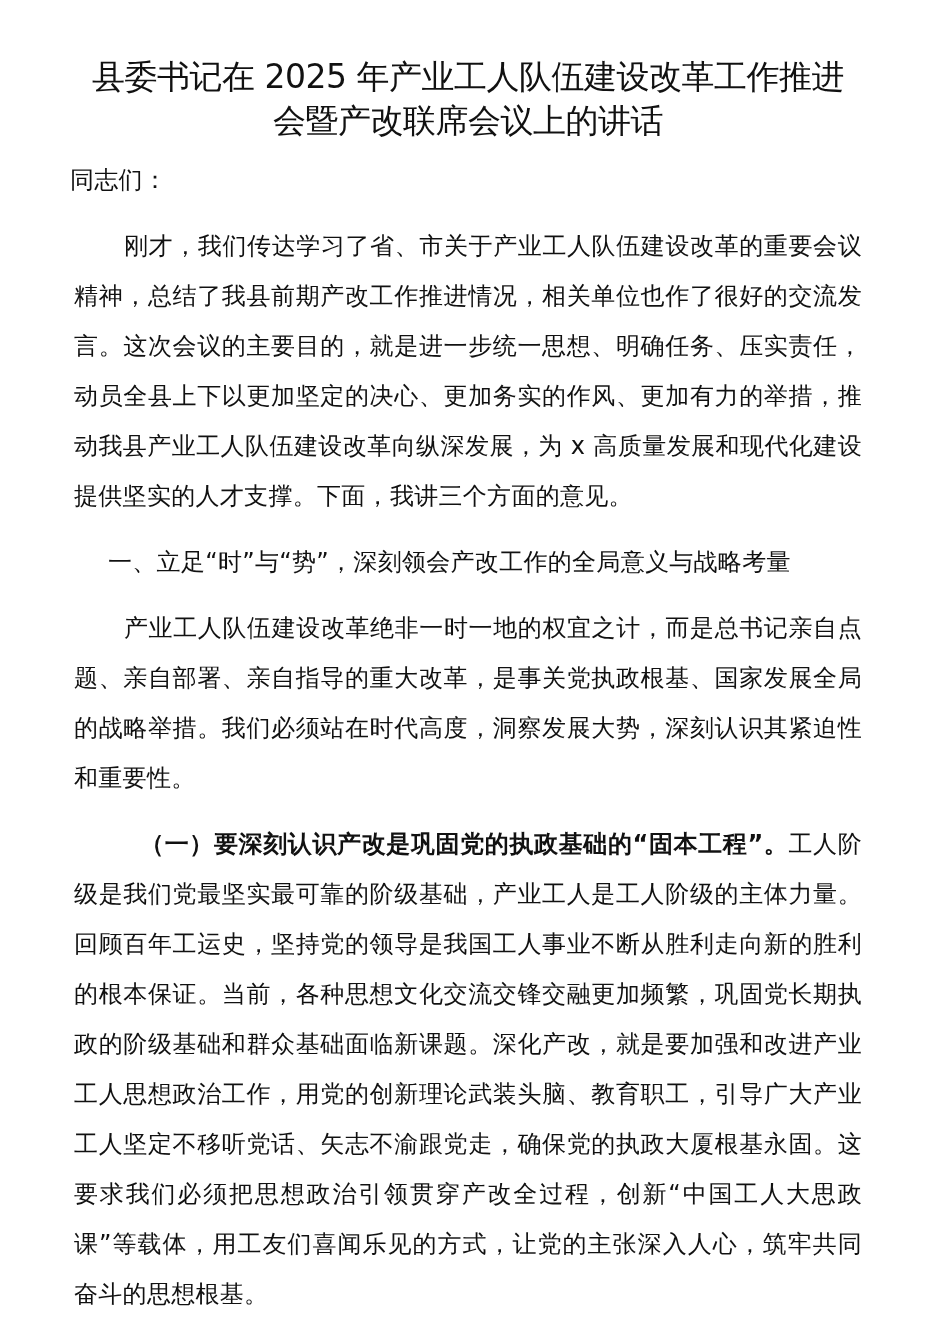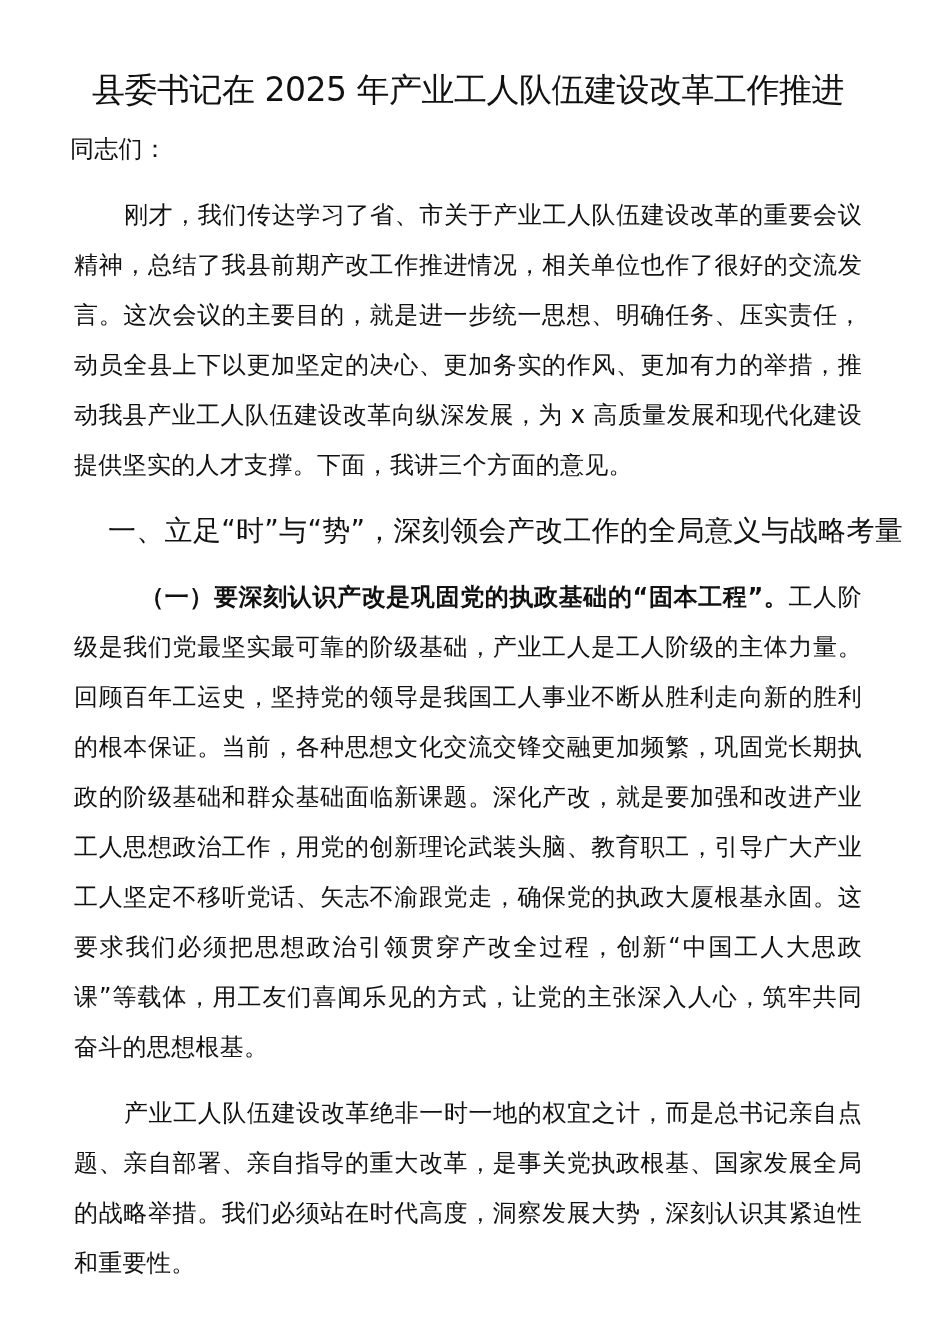--- a/index.html
+++ b/index.html
@@ -11,21 +11,21 @@
       width: 950px;
       height: 1344px;
       position: relative;
       overflow: hidden;
       font-family: "DejaVu Sans", "Liberation Sans", sans-serif;
       color: #111111;
     }
     .page {
       position: absolute;
       left: 58px;
-      top: 68px;
+      top: 55px;
       width: 820px;
     }
     .title {
       text-align: center;
       font-size: 33px;
       line-height: 44px;
       font-weight: normal;
       margin: 0 0 2px 0;
       letter-spacing: -0.5px;
     }
@@ -41,44 +41,45 @@
     }
     .para {
       font-size: 24px;
       line-height: 50px;
       margin: 16px;
       text-indent: 50px;
       text-align: justify;
       letter-spacing: 0.3px;
     }
     .heading1 {
-      font-size: 28px;
+      font-size: 24px;
       line-height: 50px;
       margin: 0;
       text-indent: 50px;
       letter-spacing: 0.3px;
       white-space: nowrap;
     }
     .bold {
       font-weight: bold;
     }
     .para-sub {
       text-indent: 66px;
     }
   </style>
 </head>
 <body>
 
 <div class="page">
   <h1 class="title">
     <span class="line">县委书记在 2025 年产业工人队伍建设改革工作推进</span>
+    <span class="line">会暨产改联席会议上的讲话</span>
   </h1>
 
   <p class="salutation">同志们：</p>
 
   <p class="para">刚才，我们传达学习了省、市关于产业工人队伍建设改革的重要会议精神，总结了我县前期产改工作推进情况，相关单位也作了很好的交流发言。这次会议的主要目的，就是进一步统一思想、明确任务、压实责任，动员全县上下以更加坚定的决心、更加务实的作风、更加有力的举措，推动我县产业工人队伍建设改革向纵深发展，为 x 高质量发展和现代化建设提供坚实的人才支撑。下面，我讲三个方面的意见。</p>
 
   <p class="heading1">一、立足“时”与“势”，深刻领会产改工作的全局意义与战略考量</p>
 
+  <p class="para">产业工人队伍建设改革绝非一时一地的权宜之计，而是总书记亲自点题、亲自部署、亲自指导的重大改革，是事关党执政根基、国家发展全局的战略举措。我们必须站在时代高度，洞察发展大势，深刻认识其紧迫性和重要性。</p>
+
   <p class="para para-sub"><span class="bold">（一）要深刻认识产改是巩固党的执政基础的“固本工程”。</span><span>工人阶级是我们党最坚实最可靠的阶级基础，产业工人是工人阶级的主体力量。回顾百年工运史，坚持党的领导是我国工人事业不断从胜利走向新的胜利的根本保证。当前，各种思想文化交流交锋交融更加频繁，巩固党长期执政的阶级基础和群众基础面临新课题。深化产改，就是要加强和改进产业工人思想政治工作，用党的创新理论武装头脑、教育职工，引导广大产业工人坚定不移听党话、矢志不渝跟党走，确保党的执政大厦根基永固。这要求我们必须把思想政治引领贯穿产改全过程，创新“中国工人大思政课”等载体，用工友们喜闻乐见的方式，让党的主张深入人心，筑牢共同奋斗的思想根基。</span></p>
-
-  <p class="para">产业工人队伍建设改革绝非一时一地的权宜之计，而是总书记亲自点题、亲自部署、亲自指导的重大改革，是事关党执政根基、国家发展全局的战略举措。我们必须站在时代高度，洞察发展大势，深刻认识其紧迫性和重要性。</p>
 </div>
 
 </body></html>

